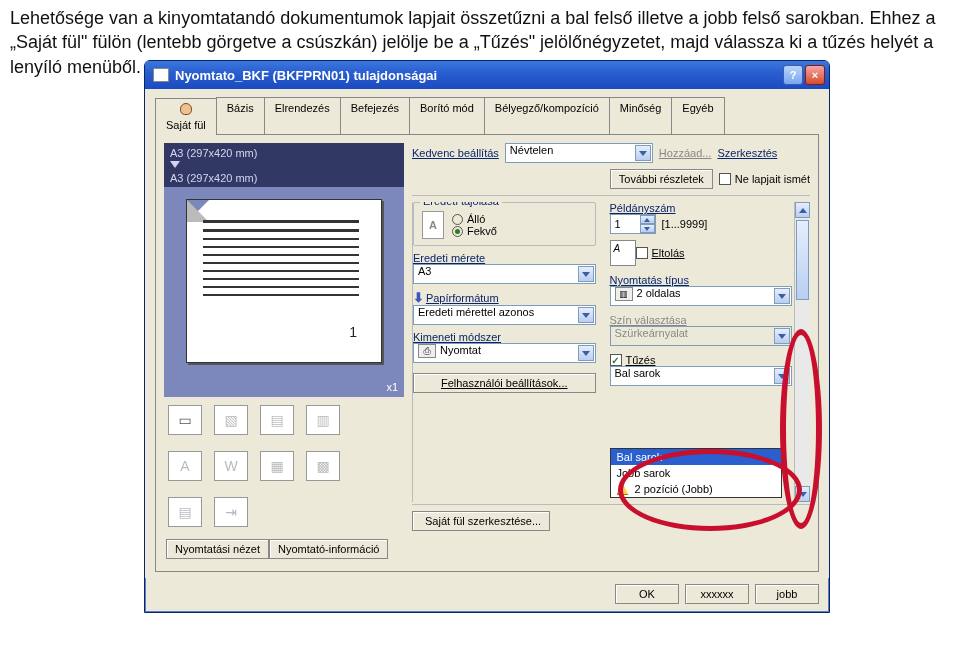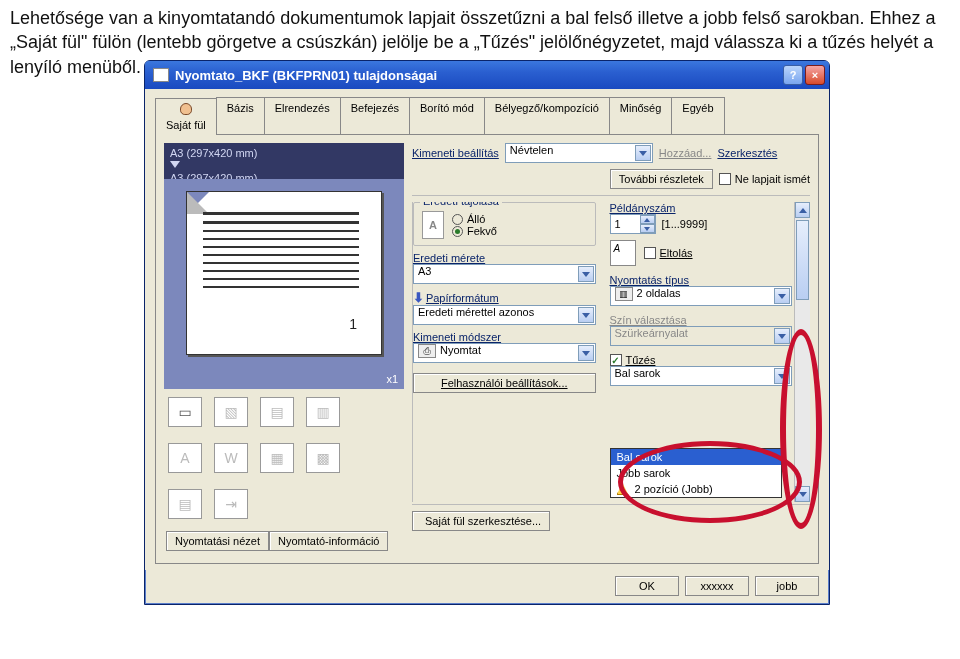--- a/index.html
+++ b/index.html
@@ -13,21 +13,21 @@
   .titlebar .winbtn.help { background: linear-gradient(#b9d4fb,#7aa6ef); border-color: #3a5fa5; }
   .dialog-body { padding: 8px 10px 6px; background: #ece9d8; }
   .tabs { display: flex; border-bottom: 1px solid #888; }
   .tab { padding: 4px 10px 4px; background: #ece9d8; border: 1px solid #888; border-bottom: none; margin-right: -1px; font-size: 11px; display: flex; align-items: center; gap: 4px; flex-direction: column; }
   .tab.active { background: #ece9d8; position: relative; top: 1px; z-index: 2; }
   .tab .head-ic { width: 12px; height: 12px; background: #f0c090; border-radius: 50% 50% 40% 40%; border: 1px solid #7a4a2a; }
   .tab-area { border: 1px solid #888; border-top: none; padding: 8px; background: #ece9d8; }
   .row { display: flex; }
   .left-col { width: 240px; }
   .right-col { flex: 1; padding-left: 8px; }
-  .preview-top { background: #323864; color: #d1d6f2; font-size: 11px; padding: 4px 6px; height: 36px; }
+  .preview-top { background: #323864; color: #d1d6f2; font-size: 11px; padding: 4px 6px; height: 44px; }
   .preview-top .tri { display: inline-block; width: 0; height: 0; border-left: 5px solid transparent; border-right: 5px solid transparent; border-top: 7px solid #d1d6f2; margin: 2px 0; }
   .preview { height: 210px; background: #7c88bc; position: relative; }
   .page { position: absolute; left: 22px; top: 12px; width: 196px; height: 164px; background: #fff; border: 1px solid #333; box-shadow: 2px 2px 0 #555; }
   .page::before { content:""; position:absolute; left:-6px; top:-6px; width:196px; height:164px; border:1px solid #555; background:#eee; z-index:-1; }
   .fold { position:absolute; top:0; left:0; width:0; height:0; border-top: 22px solid #7c88bc; border-right:22px solid transparent; }
   .fold2 { position:absolute; top:0; left:0; width:0;height:0;border-top:22px solid transparent;border-left:22px solid #bbb; }
   .plines { position:absolute; left:16px; top:20px; right:22px; }
   .plines div { height:2px; background:#333; margin-bottom:6px; }
   .plines div.h { height:3px; }
   .pgnum { position:absolute; right:24px; bottom:22px; font-size:14px; color:#222; }
@@ -181,21 +181,21 @@
                 <span>Nyomtatási nézet</span>
               </button>
             <button class="btn">
                 <span>Nyomtató-információ</span>
               </button>
           </div>
         </div>
 
         <div class="right-col" style="position:relative;">
           <div class="fav-row">
-            <span class="lbl linklbl">Kimeneti beállítás</span>
+            <span class="lbl linklbl">Kedvenc beállítás</span>
             <div class="combo" style="width:148px;flex:none">
                 <span>Névtelen</span>
                 <span class="arrow"></span>
               </div>
             <span class="link-disabled tiny">Hozzáad...</span>
             <span class="linklbl tiny">Szerkesztés</span>
           </div>
           <div class="fav-row">
             <span style="flex:1"></span>
             <button class="btn">
@@ -257,21 +257,21 @@
                   <div class="spin">
                       <span>1</span>
                       <span class="sp">
                         <span></span>
                         <span></span>
                       </span>
                     </div>
                   <span class="tiny">[1...9999]</span>
                 </div>
                 <div style="height:6px"></div>
-                <div style="display:flex;align-items:center;gap:8px;">
+                <div style="display:flex;align-items:center;gap:0;">
                   <div class="stackA"></div>
                   <label class="chk">
                       <span class="box"></span>
                       <span class="under">Eltolás</span>
                     </label>
                 </div>
                 <div style="height:8px"></div>
                 <div class="lbl linklbl">Nyomtatás típus</div>
                 <div class="combo">
                     <span class="ic">▥</span>

